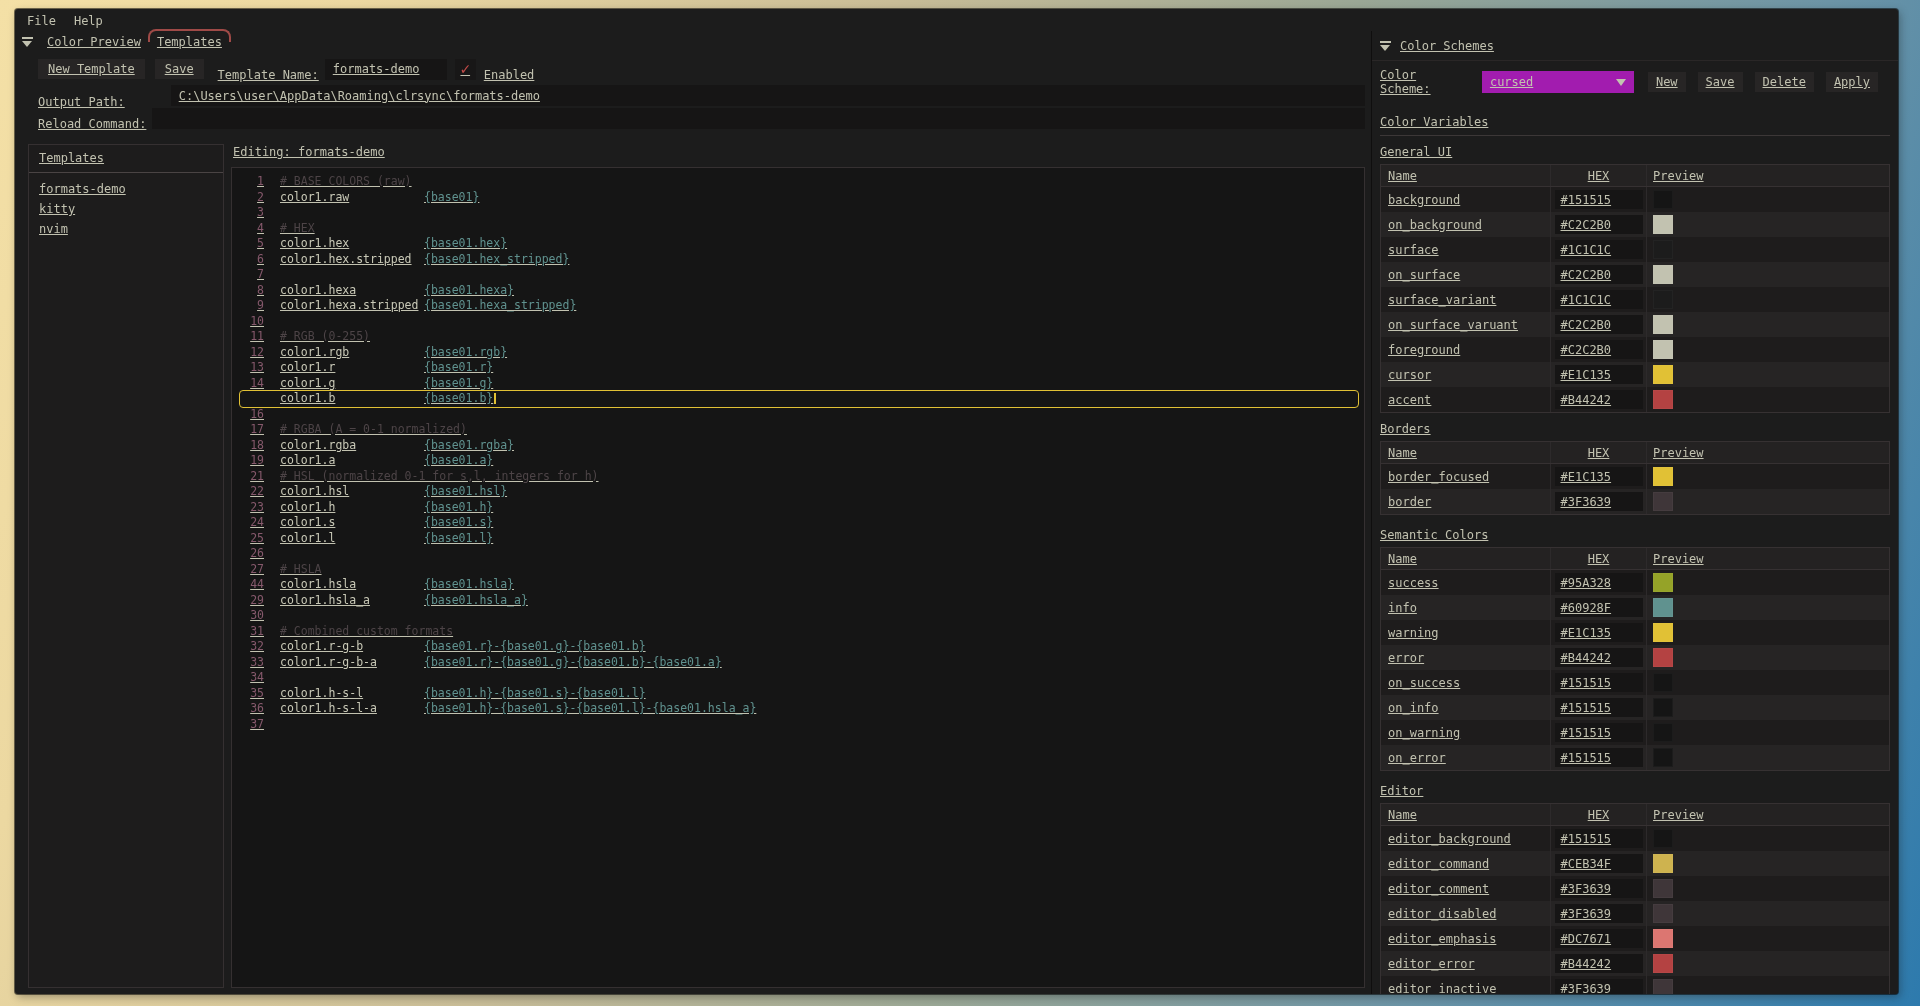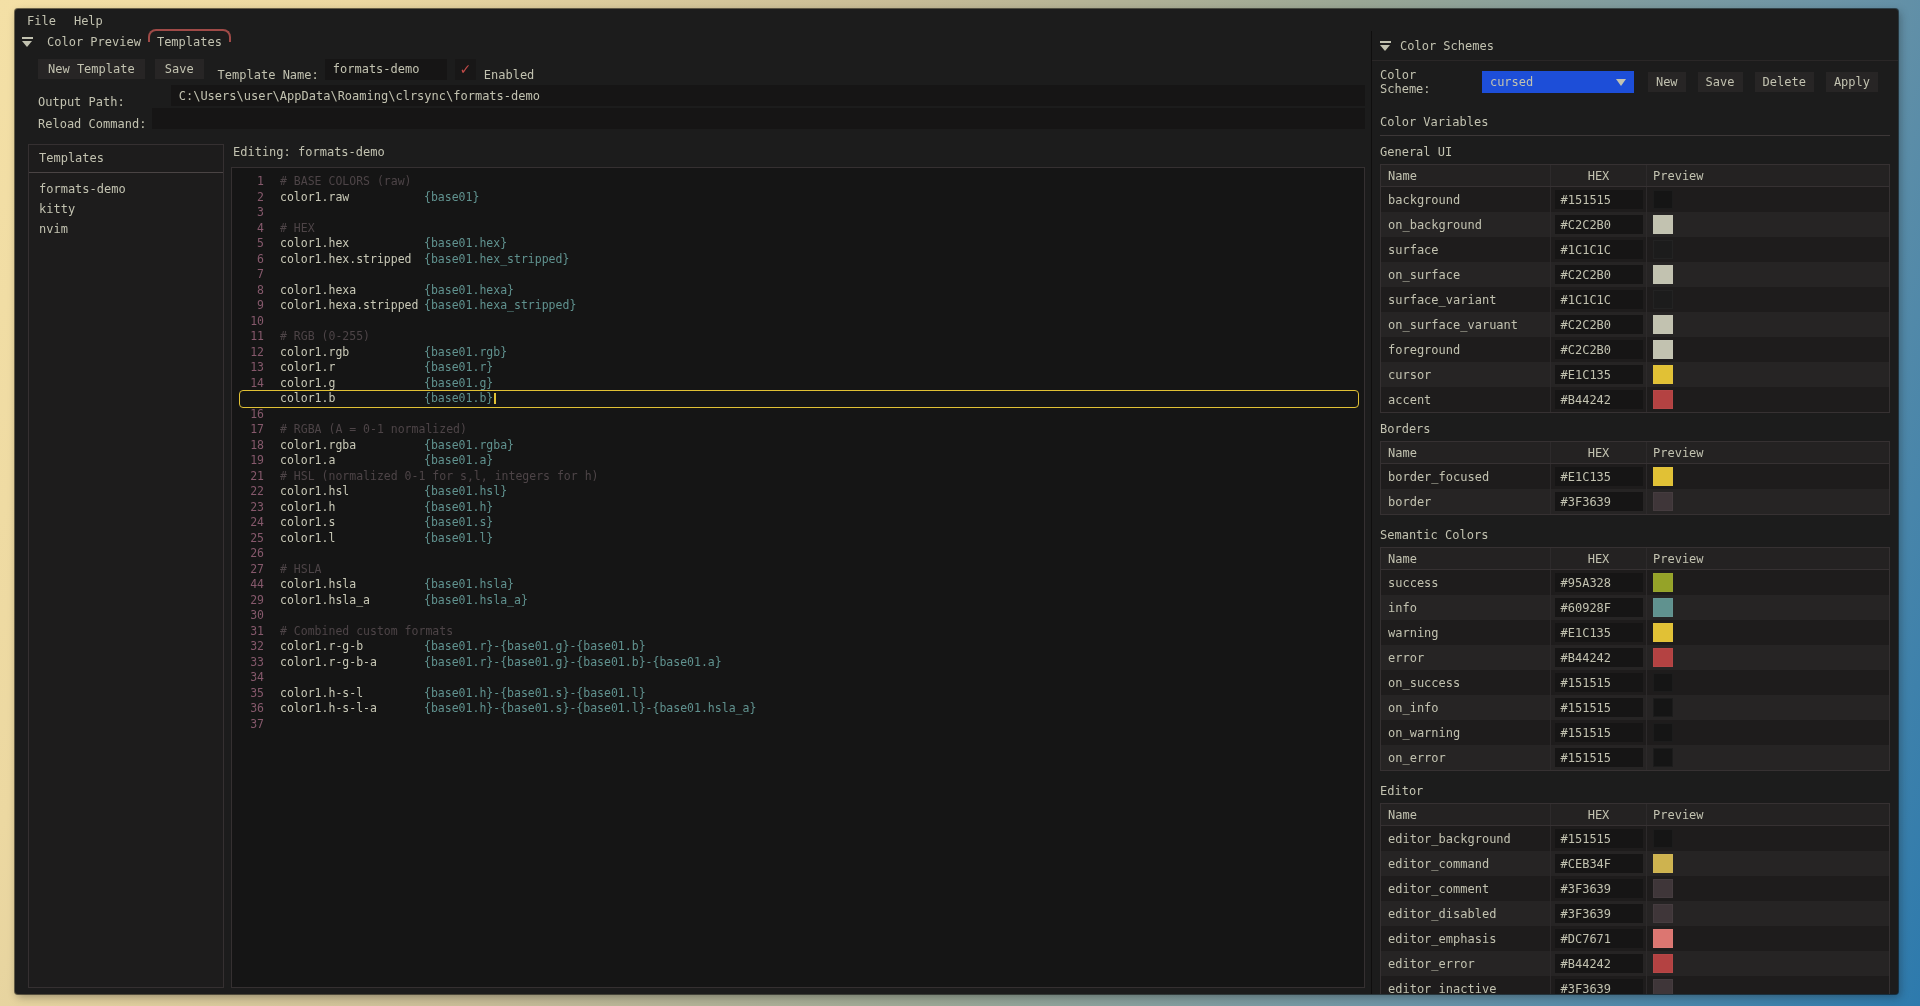--- a/index.html
+++ b/index.html
@@ -13,21 +13,21 @@
   .window{
     position:absolute; left:15px; top:9px; width:1883px; height:985px;
     background:#1c1c1c; border-radius:3px; overflow:hidden;
     box-shadow:0 0 0 1px rgba(5,5,5,.55), 2px 3px 8px rgba(20,20,20,.35);
     display:flex; flex-direction:column;
   }
   
   .menubar{ height:22px; flex:none; display:flex; align-items:center; gap:18px; padding:2px 0 0 12px; }
   .menu-item{ cursor:default; }
   
-  .main-row{ flex:1; display:flex; min-height:0; }
+  .main-row{ flex:1; display:flex; min-height:0;text-decoration:underline; }
   .left-col{ flex:1; display:flex; flex-direction:column; min-width:0; }
   
   .tabbar{ height:22px; flex:none; display:flex; align-items:center; gap:12px; padding-left:7px; }
   .tab{ position:relative; padding:2px 2px; }
   .tab.active::before{
     content:''; position:absolute; left:-7px; right:-7px; top:-4px; height:11px;
     border:2px solid #9f4a47; border-bottom:none; border-radius:8px 8px 0 0;
   }
   
   .collapse-icon{ position:relative; width:11px; height:11px; flex:none; }
@@ -60,21 +60,21 @@
   .code-value{ color:#60928f; white-space:pre; }
   .code-comment{ color:#4d4447; white-space:pre; }
   .code-row.selected{ outline:1px solid #e1c135; border-radius:3px; margin:0 6px 0 8px; padding-left:0; }
   .code-row.selected .code-num{ visibility:hidden; }
   .caret{ display:inline-block; width:1.5px; height:11px; background:#e1c135; margin-left:1px; vertical-align:-1px; }
   
   .right-panel{ width:527px; flex:none; border-left:1px solid #0f0e0e; background:#1c1c1c; display:flex; flex-direction:column; overflow:hidden;justify-content:space-between; }
   .panel-head{ display:flex; align-items:center; gap:9px; padding:8px 8px 7px; border-bottom:1px solid #2a2727; flex:none; }
   .scheme-row{ display:flex; align-items:center; margin:7px 8px 6px; flex:none; }
   .scheme-label{ margin-right:10px; }
-  .select{ width:155px; height:22px; background:#1d4ed8; display:flex; align-items:center; padding:0 8px; margin-right:14px; }
+  .select{ width:155px; height:22px; background:#a21caf; display:flex; align-items:center; padding:0 8px; margin-right:14px; }
   .select-value{ flex:1; }
   .dd-arrow{ border-left:5.5px solid transparent; border-right:5.5px solid transparent; border-top:7px solid #c2c2b0; }
   .scheme-btn{ background:#272525; padding:3px 8px; margin-right:12px; cursor:default; }
   .cv-title{ margin:13px 8px 0; padding-bottom:6px; border-bottom:1px solid #3c3737; flex:none; }
   .sections{ flex:1; min-height:0; }
   .sec-title{ margin:9px 8px 5px; }
   .sec-title.pushed{ margin-top:13px; }
   .cv-table{ margin:0 8px; border:1px solid #363132; font-size:12px; }
   .cv-row{ display:flex; align-items:stretch; height:25px; }
   .cv-row.hdr{ height:22px; background:#242222; border-bottom:1px solid #363132; }

